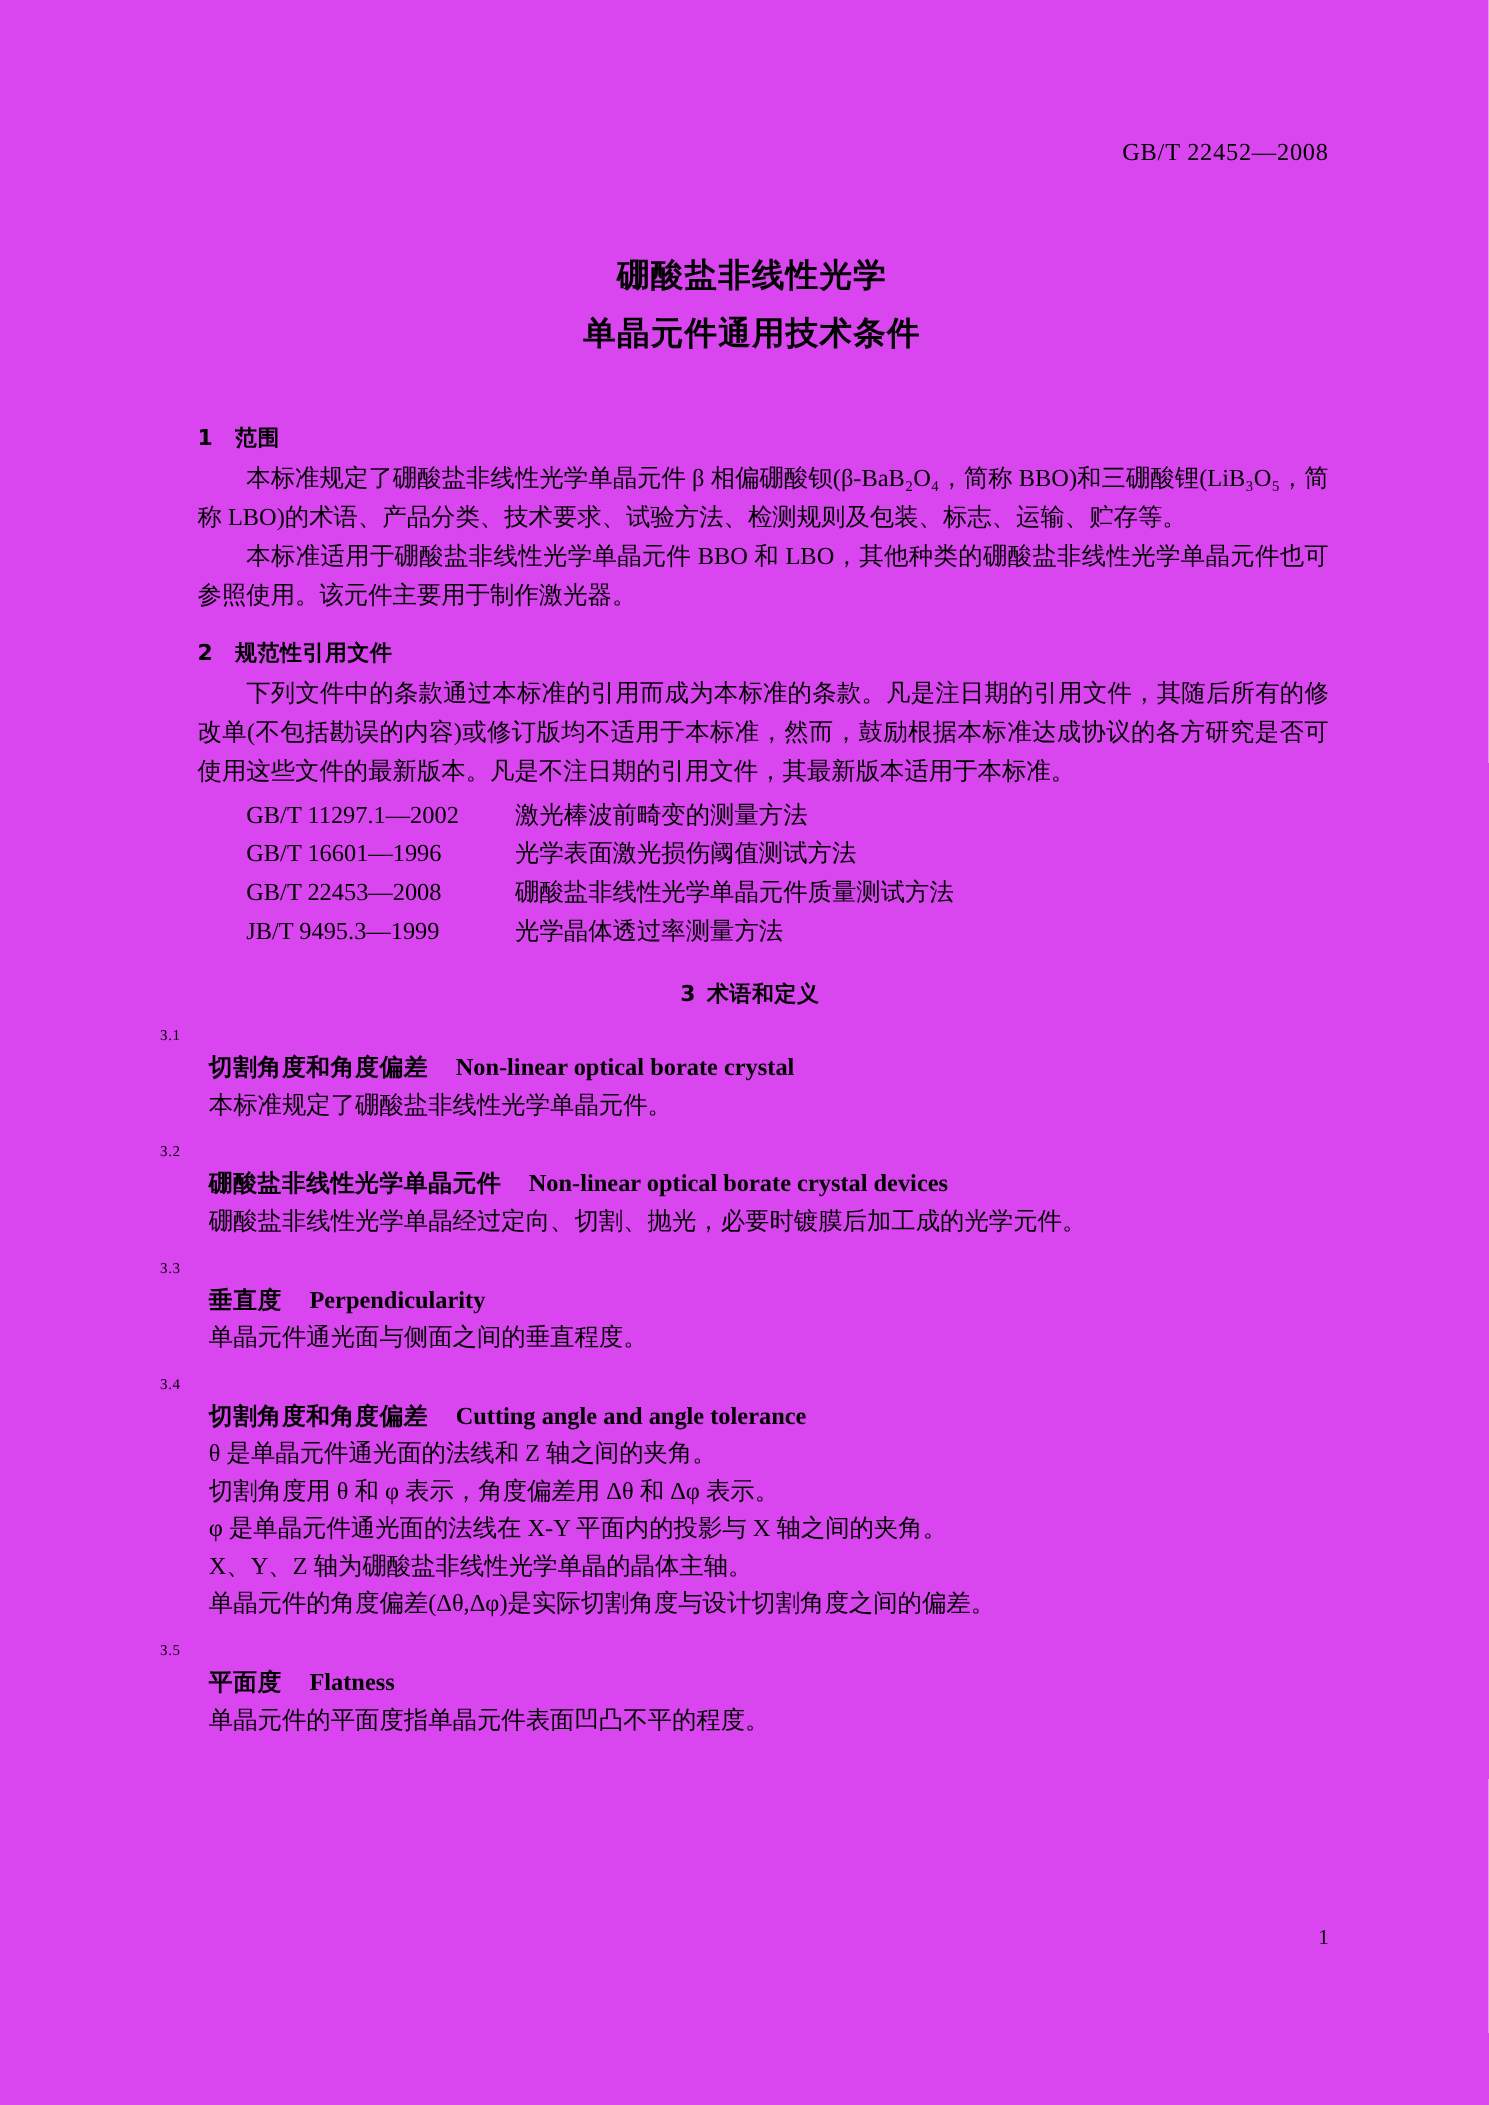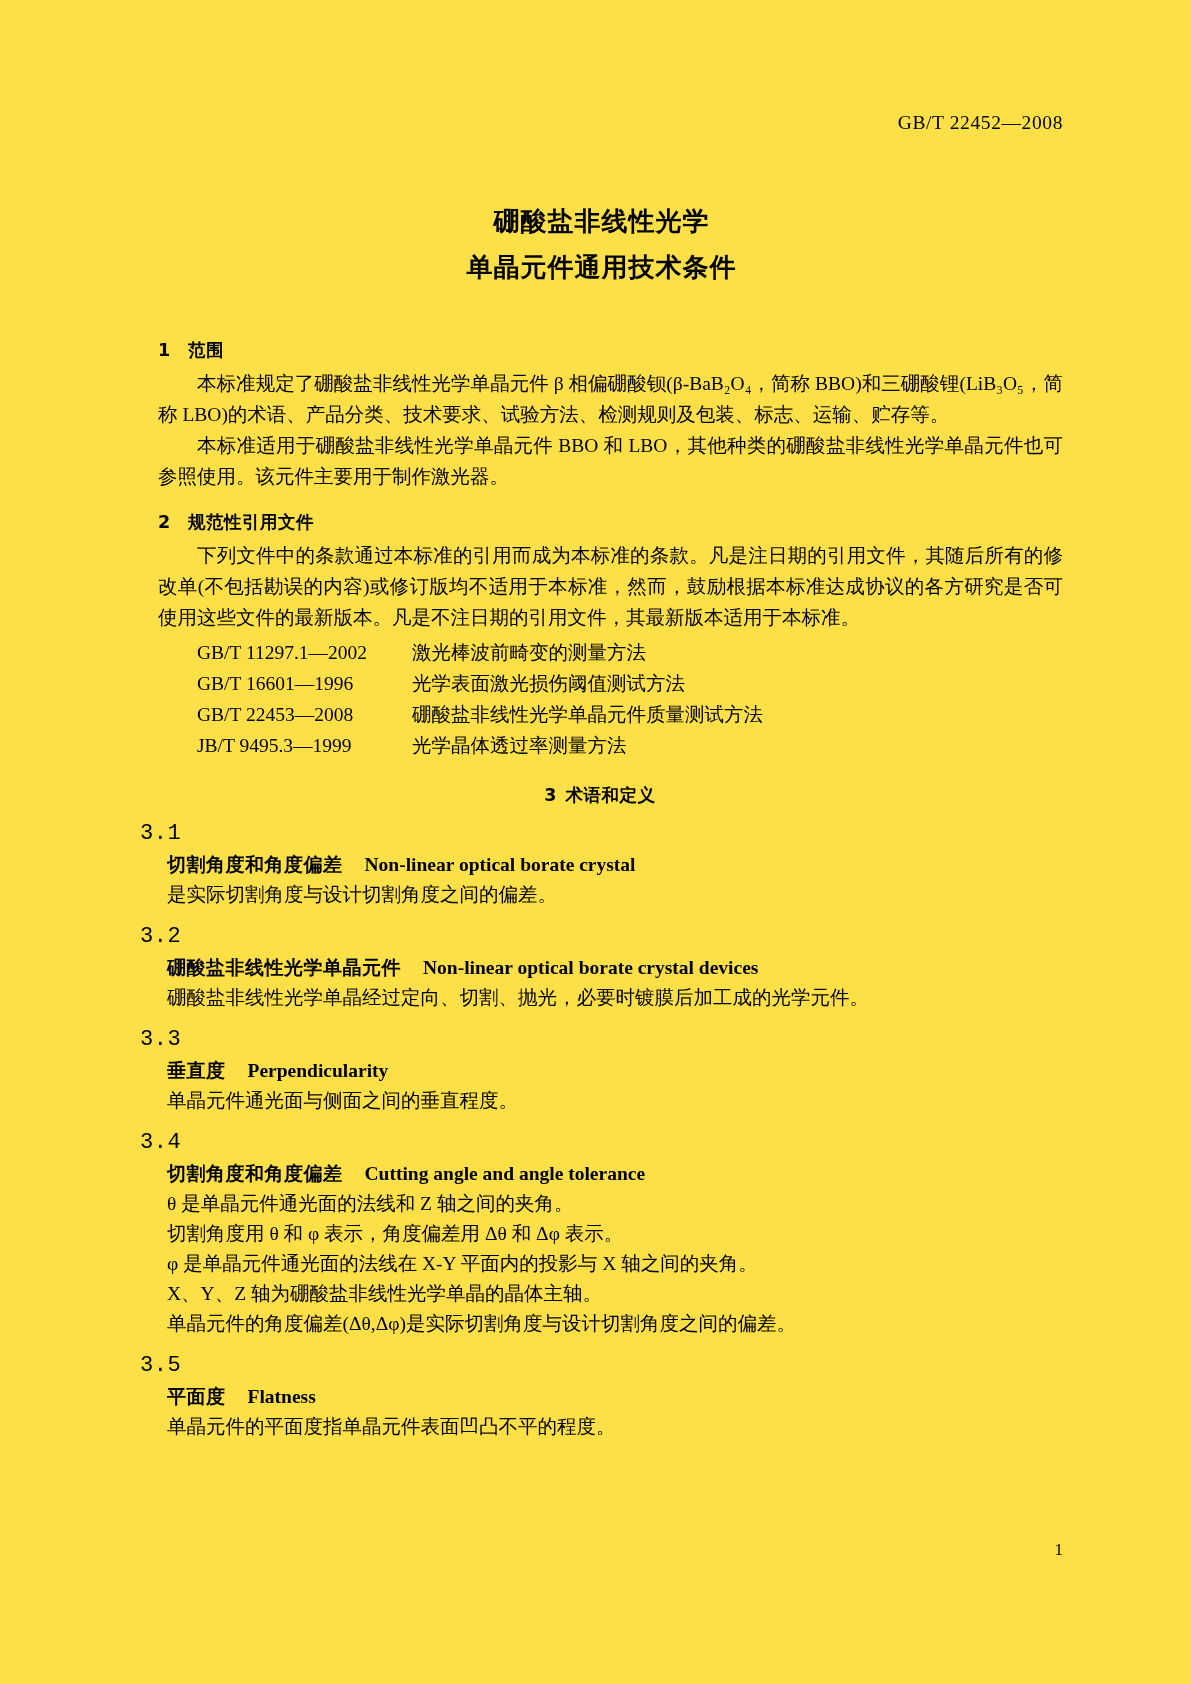--- a/index.html
+++ b/index.html
@@ -9,21 +9,21 @@
   }
   body {
     font-family: "Liberation Serif", "DejaVu Serif", serif;
     color: #000000;
   }
   .page {
     position: relative;
     width: 1191px;
     height: 1684px;
     margin: 0 auto;
-    background: #fde047;
+    background: #d946ef;
     overflow: hidden;
   }
   .sheet {
     position: absolute;
     left: 128px;
     top: 0;
     width: 935px;
     height: 1684px;
   }
   .std-no {
@@ -84,23 +84,23 @@
     font-size: 19.5px;
     line-height: 31px;
     padding-left: 39px;
   }
   .reflist li .code {
     display: inline-block;
     min-width: 215px;
     font-family: "Liberation Serif", serif;
   }
   .sub-num {
-    font-size: 22px;
-    font-family: Liberation Mono, monospace;
-    margin: 14px 0 3px 12px;
+    font-size: 12px;
+    font-family: Liberation Serif, serif;
+    margin: 14px 0 3px 0;
     letter-spacing: 0.5px;
   }
   .term-line {
     padding-left: 39px;
     font-size: 19.5px;
     line-height: 30px;
   }
   .term-cn {
     font-family: "DejaVu Sans", sans-serif;
     font-weight: bold;
@@ -165,21 +165,21 @@
       <div>
         <div class="clause-head" style="margin-top:22px;text-align:center;">
           <span class="num">3</span><span>术语和定义</span>
         </div>
 
         <div>
           <div class="sub-num">3.1</div>
           <div class="term-line">
             <span class="term-cn">切割角度和角度偏差</span><span class="term-en">Non-linear optical borate crystal</span>
           </div>
-          <div class="term-def">是实际切割角度与设计切割角度之间的偏差。</div>
+          <div class="term-def">本标准规定了硼酸盐非线性光学单晶元件。</div>
         </div>
 
         <div>
           <div class="sub-num">3.2</div>
           <div class="term-line">
             <span class="term-cn">硼酸盐非线性光学单晶元件</span><span class="term-en">Non-linear optical borate crystal devices</span>
           </div>
           <div class="term-def">硼酸盐非线性光学单晶经过定向、切割、抛光，必要时镀膜后加工成的光学元件。</div>
         </div>
 

